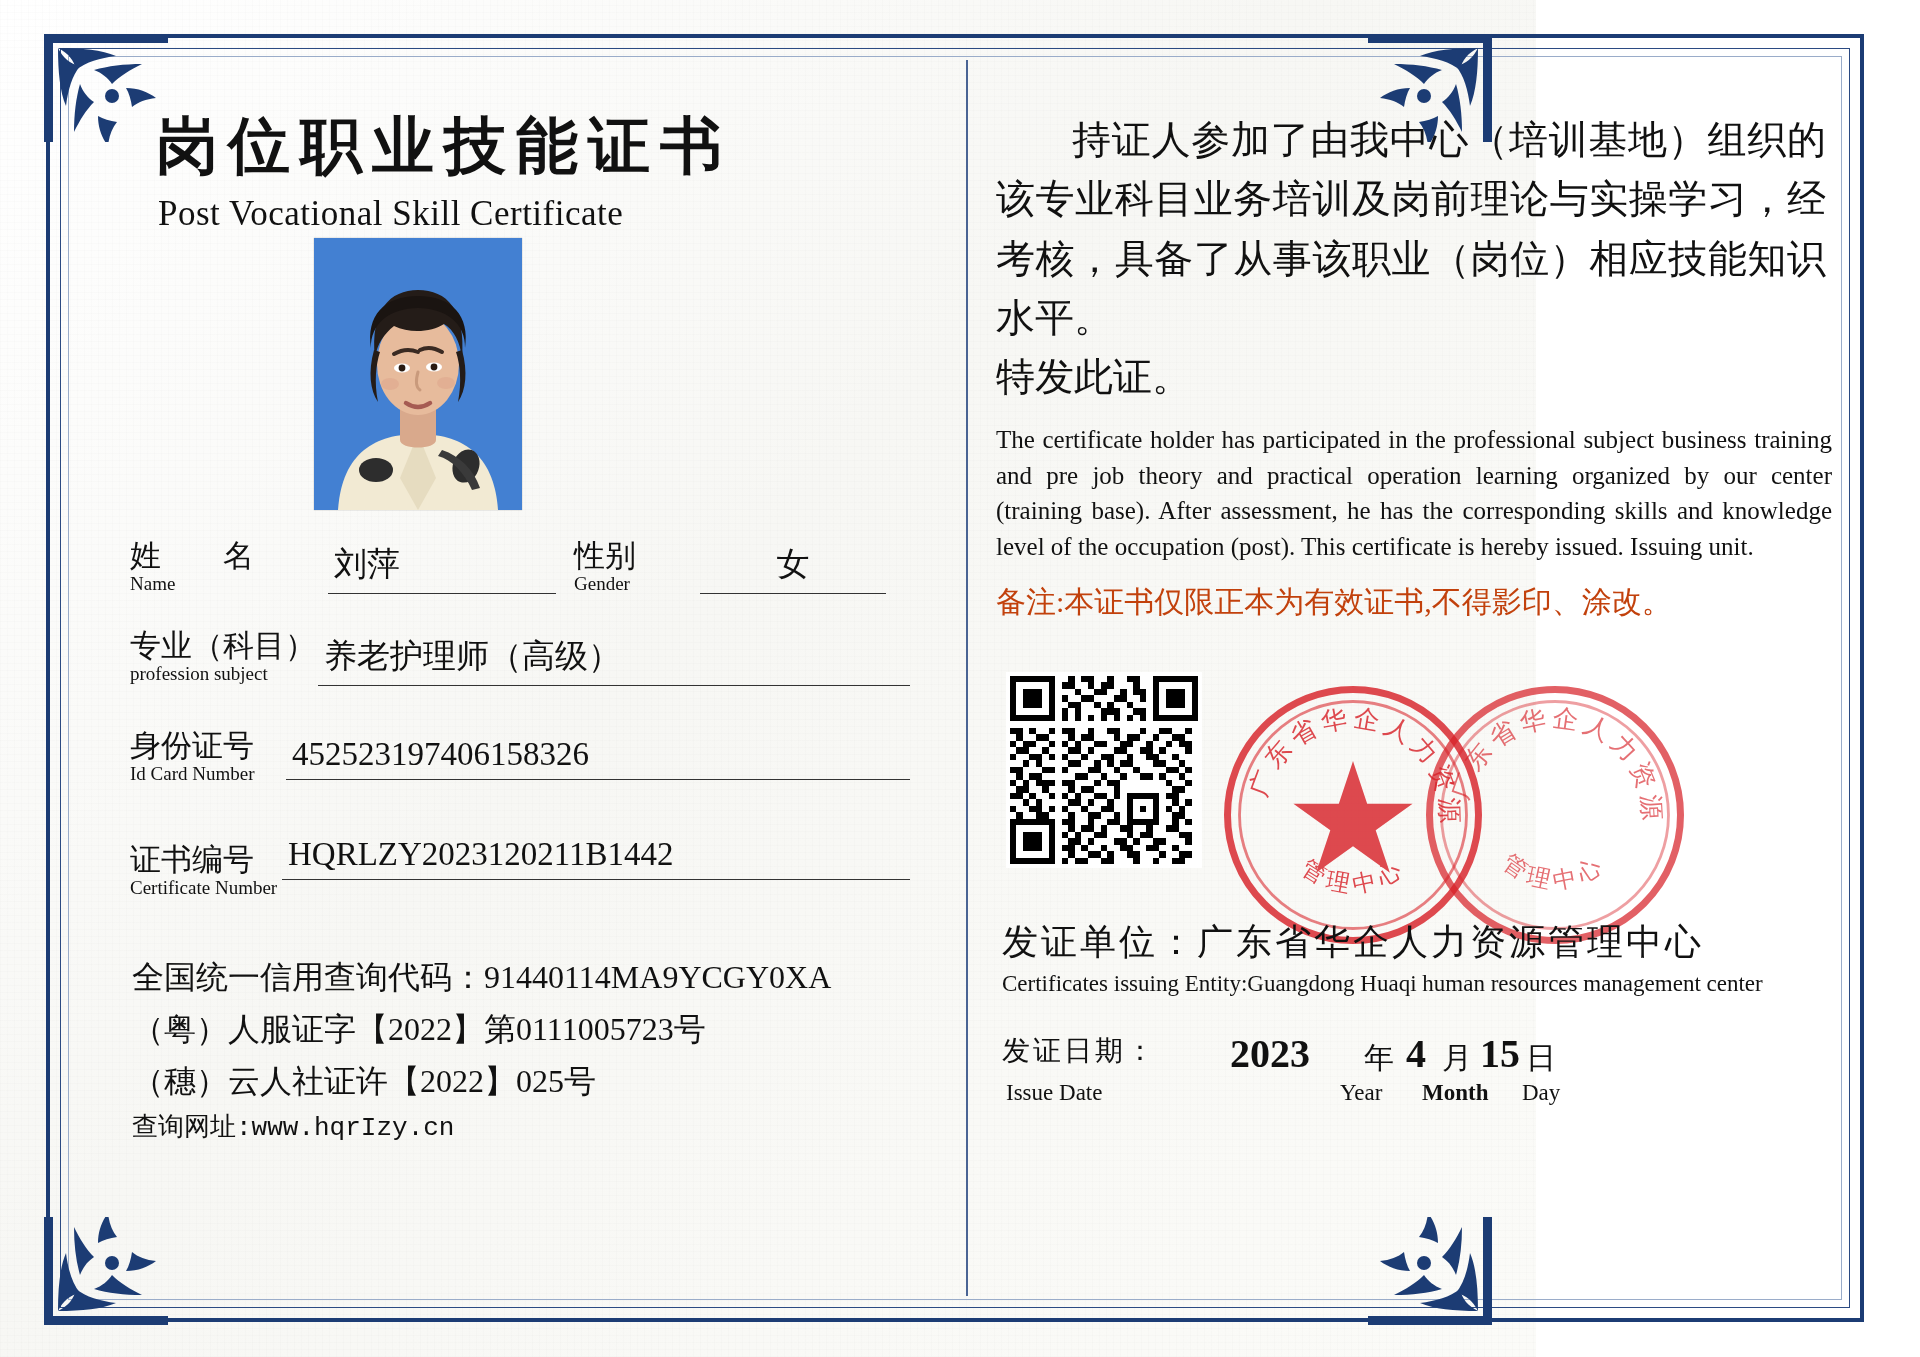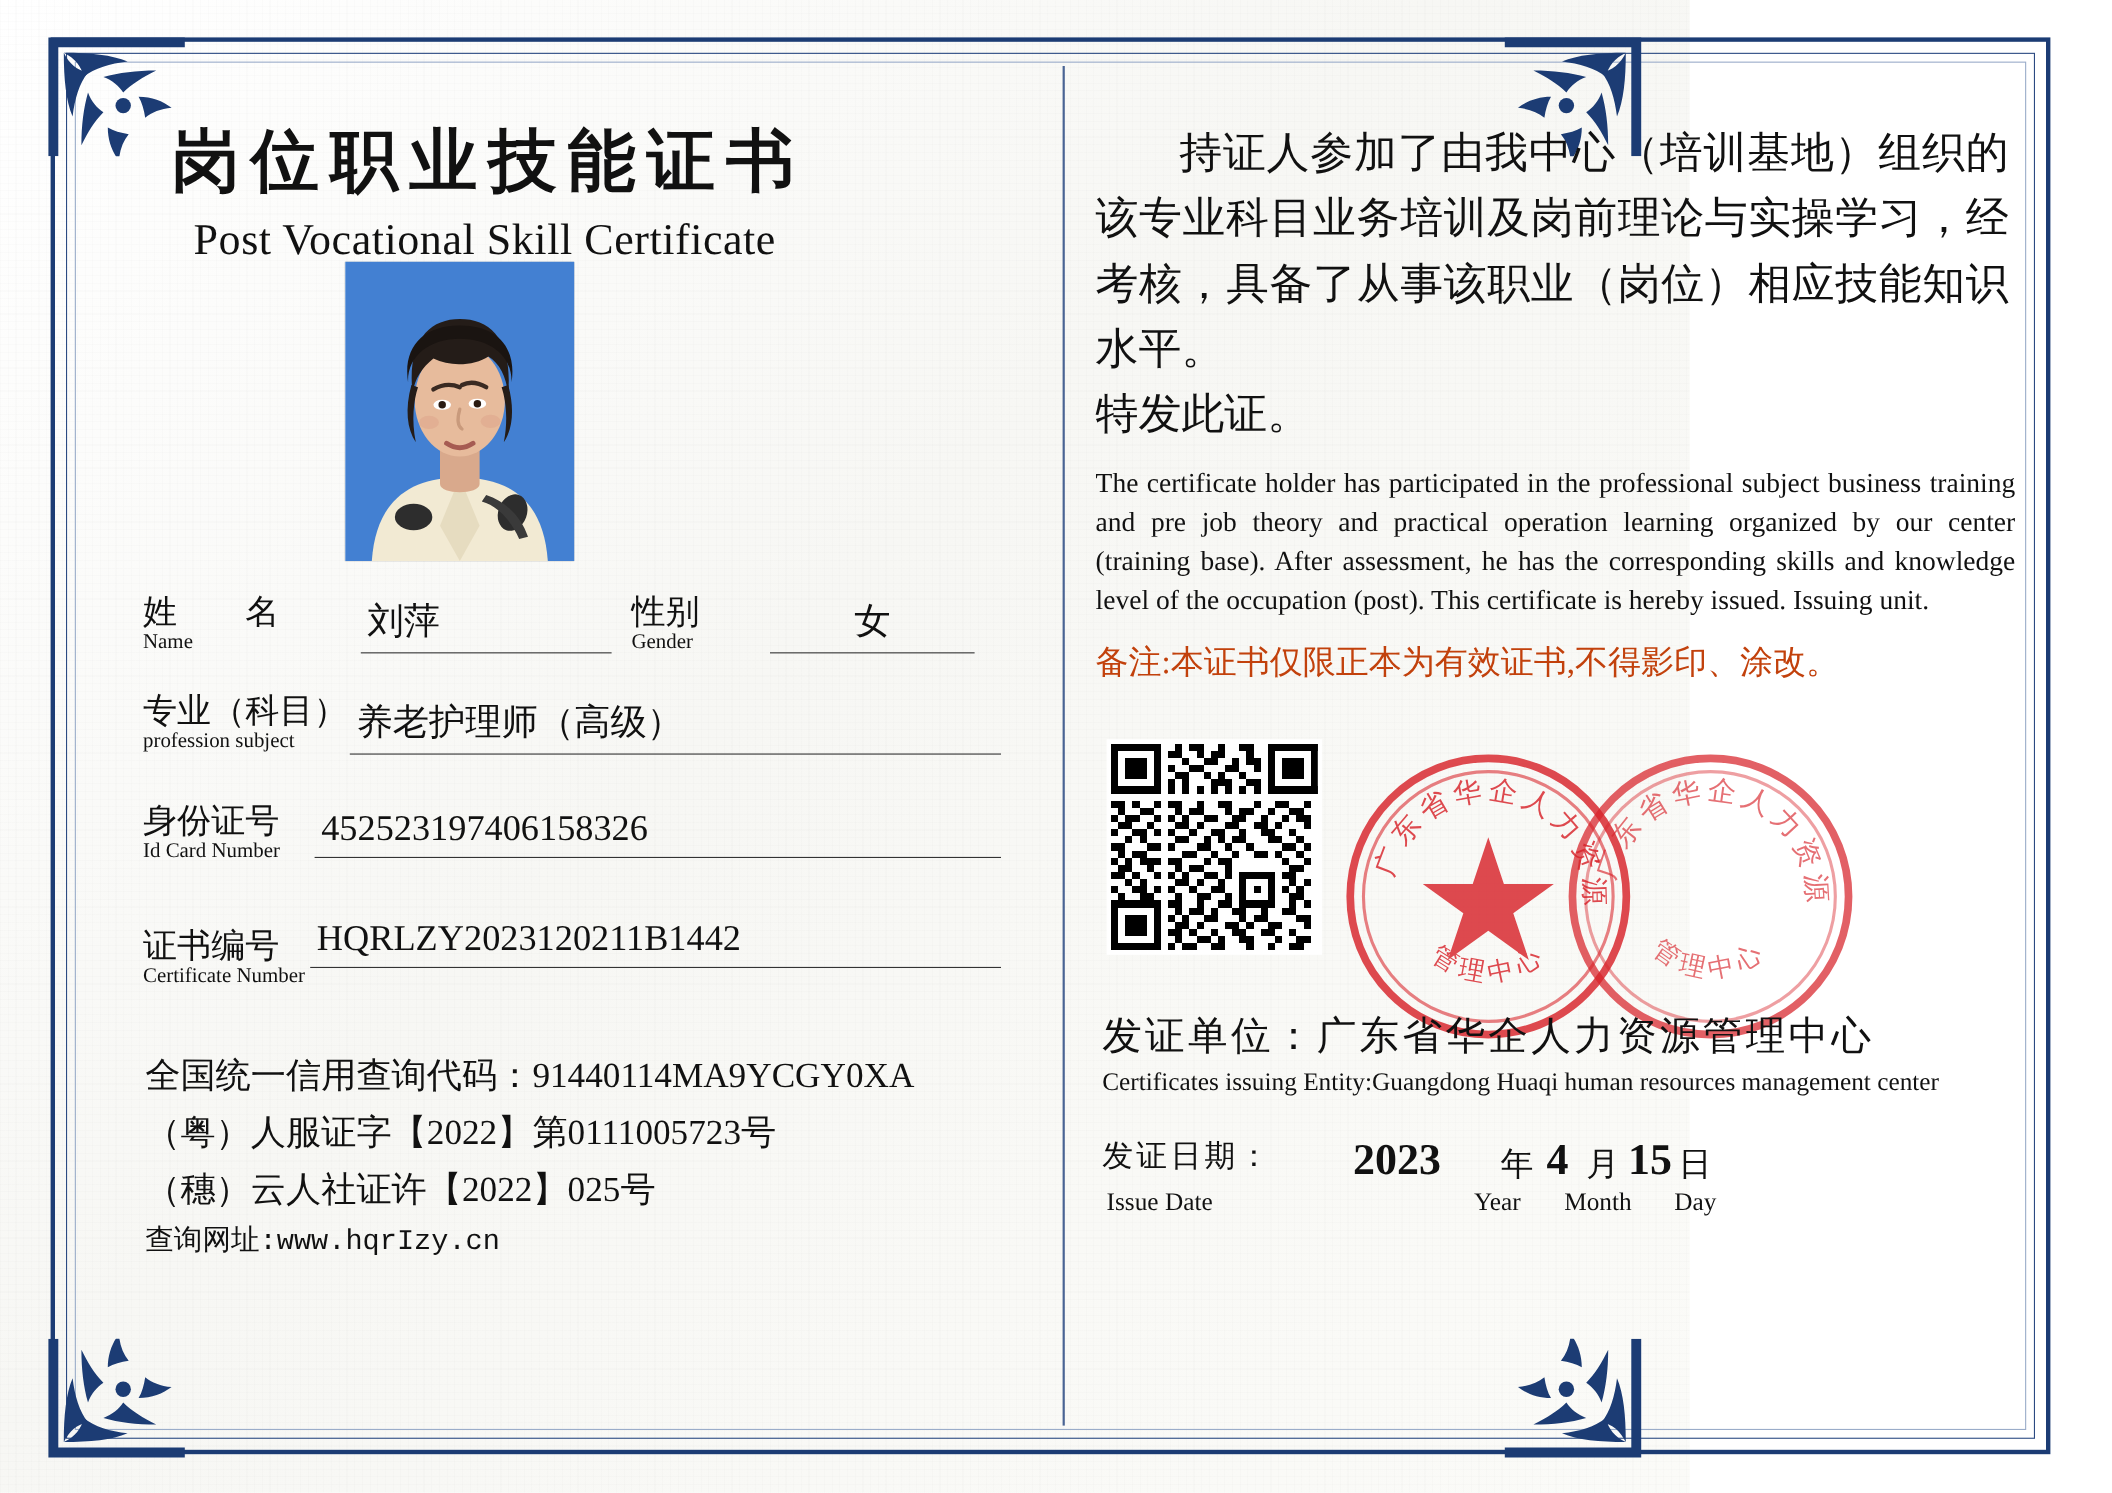--- a/index.html
+++ b/index.html
@@ -95,23 +95,23 @@
     font-family: "Liberation Serif", serif;
     font-size: 62px;
     font-weight: bold;
     letter-spacing: 10px;
     color: #111;
     margin: 34px 0 0 60px;
     white-space: nowrap;
   }
   .title-en {
     font-family: "Liberation Serif", serif;
-    font-size: 40px;
-    color: #111;
-    margin: 6px 0 0 80px;
+    font-size: 35px;
+    color: #111;
+    margin: 6px 0 0 62px;
     letter-spacing: 0.5px;
     white-space: nowrap;
   }
 
   .photo {
     position: absolute;
     left: 218px;
     top: 168px;
     width: 208px;
     height: 272px;
@@ -258,21 +258,21 @@
   .id-line span { position: absolute; font-family: "Liberation Serif", serif; color: #111; white-space: nowrap; }
   .id-cn  { font-size: 28px; letter-spacing: 3px; left: 0; top: 0; text-align: center; }
   .id-en  { font-size: 23px; left: 4px; top: 48px; }
   .id-year { font-size: 40px; font-weight: bold; left: 228px; top: -2px; }
   .id-ycn { font-size: 30px; left: 362px; top: 6px; }
   .id-month { font-size: 40px; font-weight: bold; left: 404px; top: -2px; }
   .id-mcn { font-size: 30px; left: 440px; top: 6px; }
   .id-day { font-size: 40px; font-weight: bold; left: 478px; top: -2px; }
   .id-dcn { font-size: 30px; left: 524px; top: 6px; }
   .id-yen { font-size: 23px; left: 338px; top: 48px; }
-  .id-men { font-size: 23px; left: 420px; top: 48px; }
+  .id-men { font-size: 23px; left: 420px; top: 48px; font-weight: bold; }
   .id-den { font-size: 23px; left: 520px; top: 48px; }
 </style>
 </head>
 <body>
 
 <div class="page">
   <div class="paper-texture"></div>
 
   <div class="frame-outer"></div>
   <div class="frame-inner"></div>

